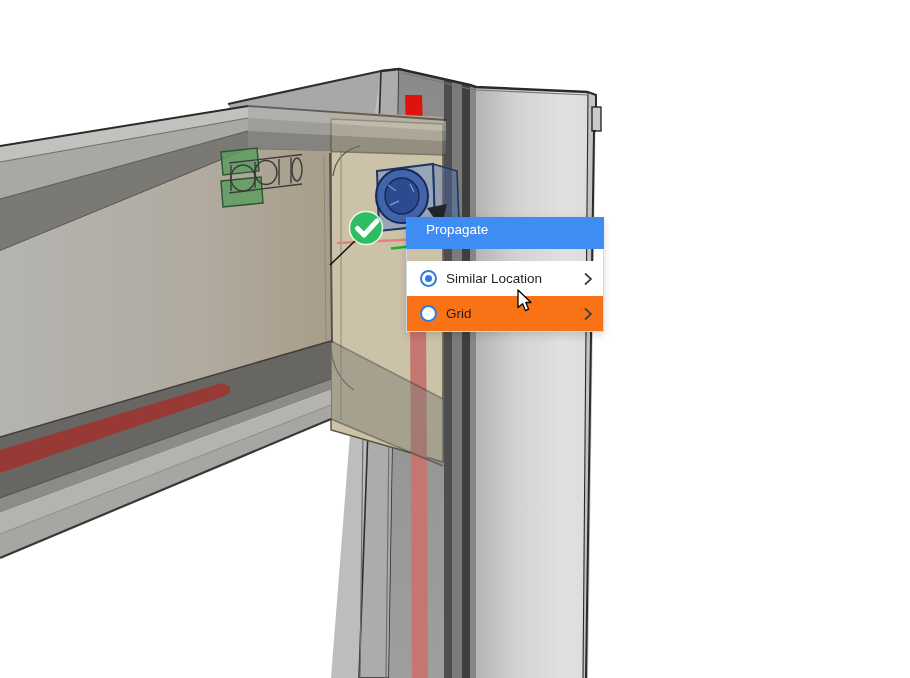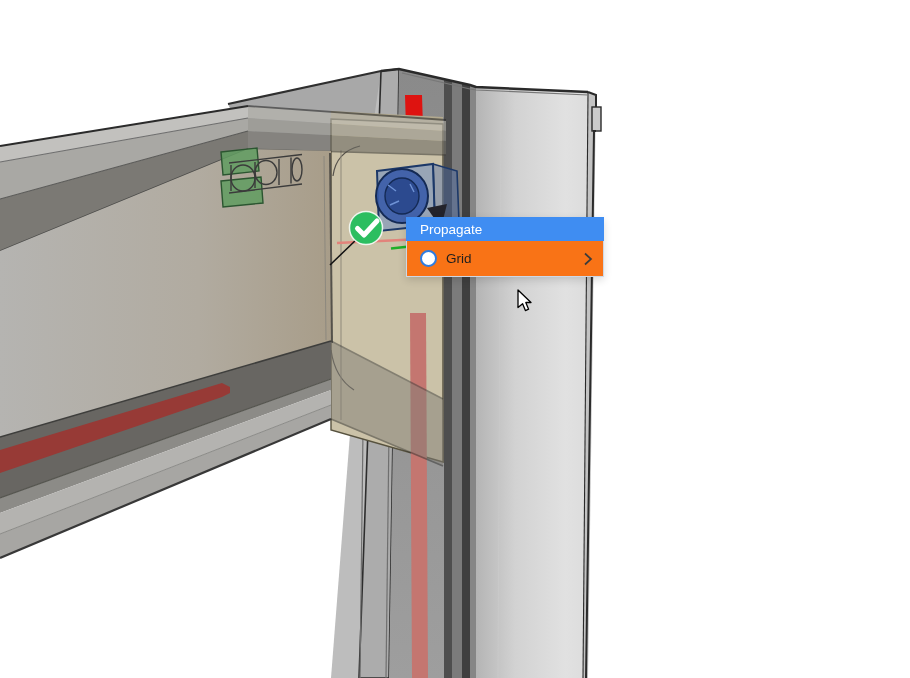--- a/index.html
+++ b/index.html
@@ -12,24 +12,24 @@
 
   
   .ctx-menu{
     position:absolute;left:406px;top:217px;width:198px;z-index:10;
     border:1px solid #cfd8e4;border-top:none;
     box-shadow:0 3px 8px rgba(0,0,0,.14);
     box-sizing:border-box;
     user-select:none;
   }
   .ctx-header{
-    height:24px;line-height:26px;
+    height:32px;line-height:26px;
     background:#3f8df2;color:#ffffff;
-    font-size:13.5px;padding-left:14px;
-    margin:-0px -1px 0 -1px;
+    font-size:13.5px;padding-left:20px;
+    margin:-0px -1px 12px -1px;
   }
   .ctx-row{
     height:35px;display:flex;align-items:center;
     background:#ffffff;font-size:13.5px;color:#1f1f1f;
     padding:0 10px 0 8px;cursor:default;
   }
   .ctx-row.hl{background:#f97316;}
   .radio{
     width:13px;height:13px;border-radius:50%;
     border:2px solid #2e7ce0;background:#ffffff;
@@ -180,20 +180,27 @@
 
   <g>
     <circle cx="366" cy="228" r="16.5" fill="#2cbe60" stroke="#ffffff" stroke-opacity="0.85" stroke-width="1.5"></circle>
     <path d="M357.5,228.5 l6.5,6.5 L377,221" fill="none" stroke="#ffffff" stroke-width="5" stroke-linecap="round" stroke-linejoin="round"></path>
   </g>
 </svg>
 
 <div class="ctx-menu">
   <div class="ctx-header">Propagate</div>
 
+  <div class="ctx-row">
+    <span class="radio sel"></span>
+    <span class="ctx-label">Similar Location</span>
+    <svg class="chev" viewBox="0 0 10 14">
+      <polyline points="2,1.5 8,7 2,12.5" fill="none" stroke="#3c3c3c" stroke-width="1.7"></polyline>
+    </svg>
+  </div>
 
   <div class="ctx-row hl">
     <span class="radio"></span>
     <span class="ctx-label">Grid</span>
     <svg class="chev" viewBox="0 0 10 14">
       <polyline points="2,1.5 8,7 2,12.5" fill="none" stroke="#3c3c3c" stroke-width="1.7"></polyline>
     </svg>
   </div>
 </div>
 

